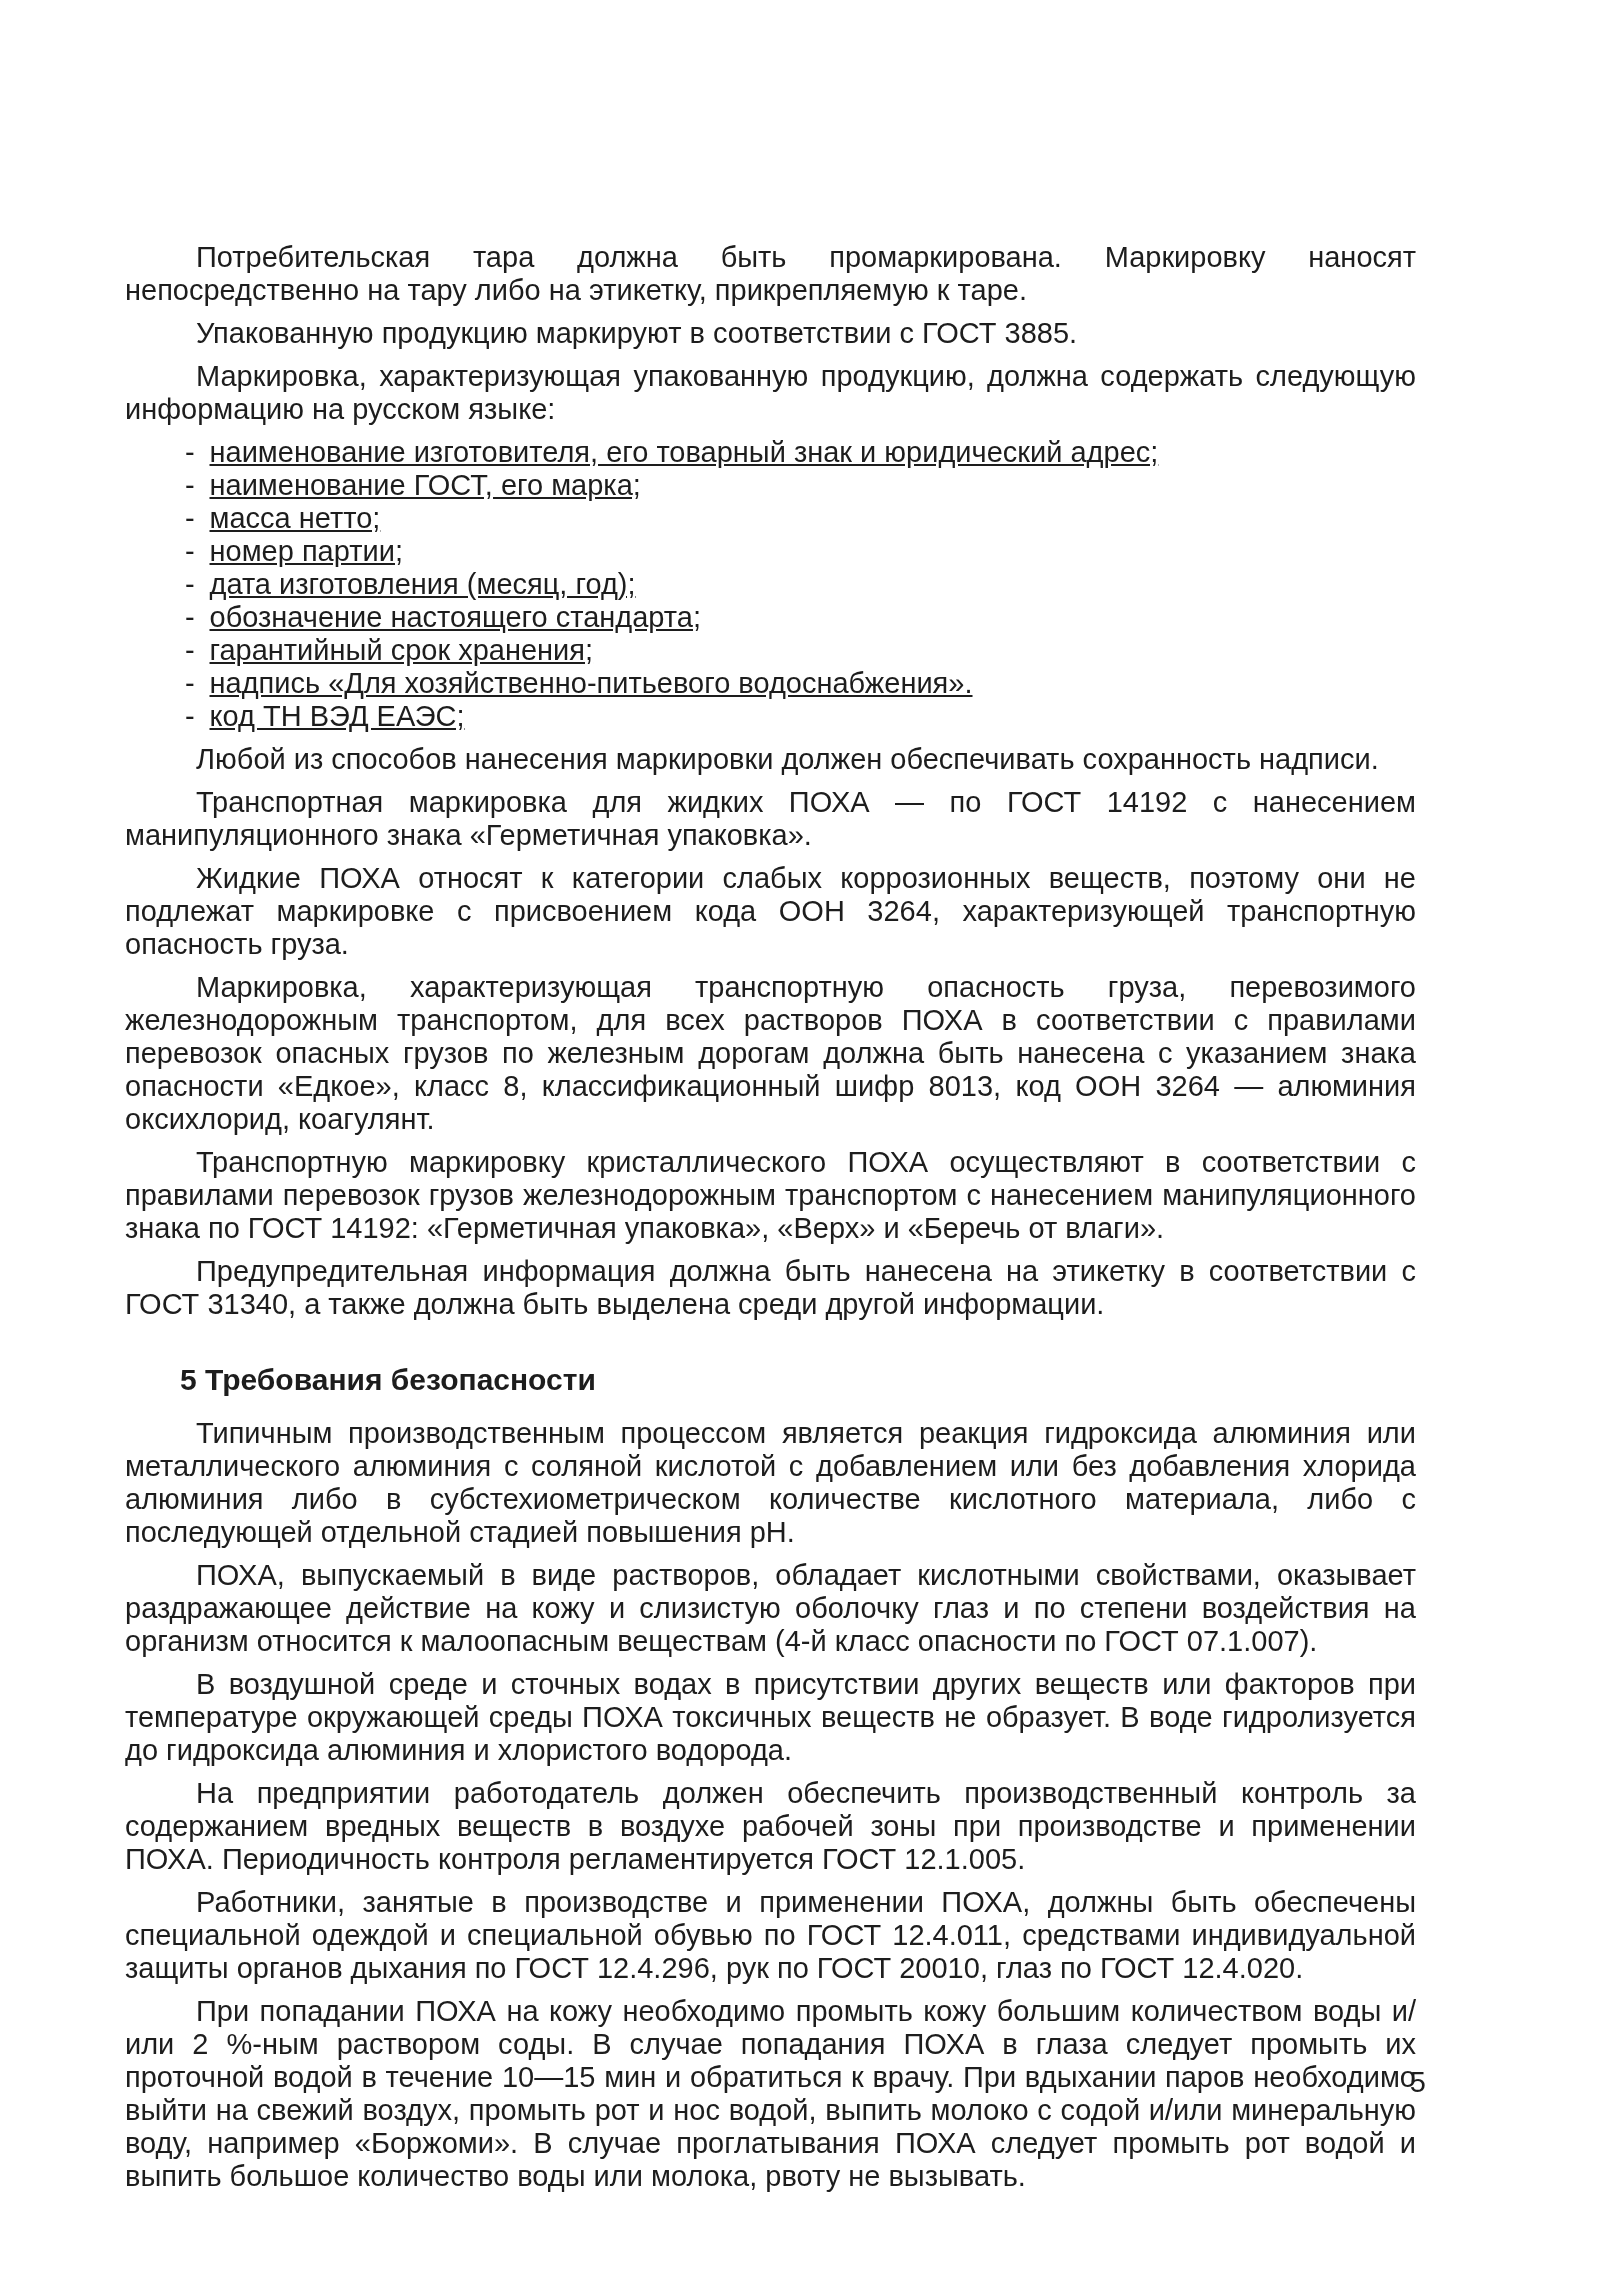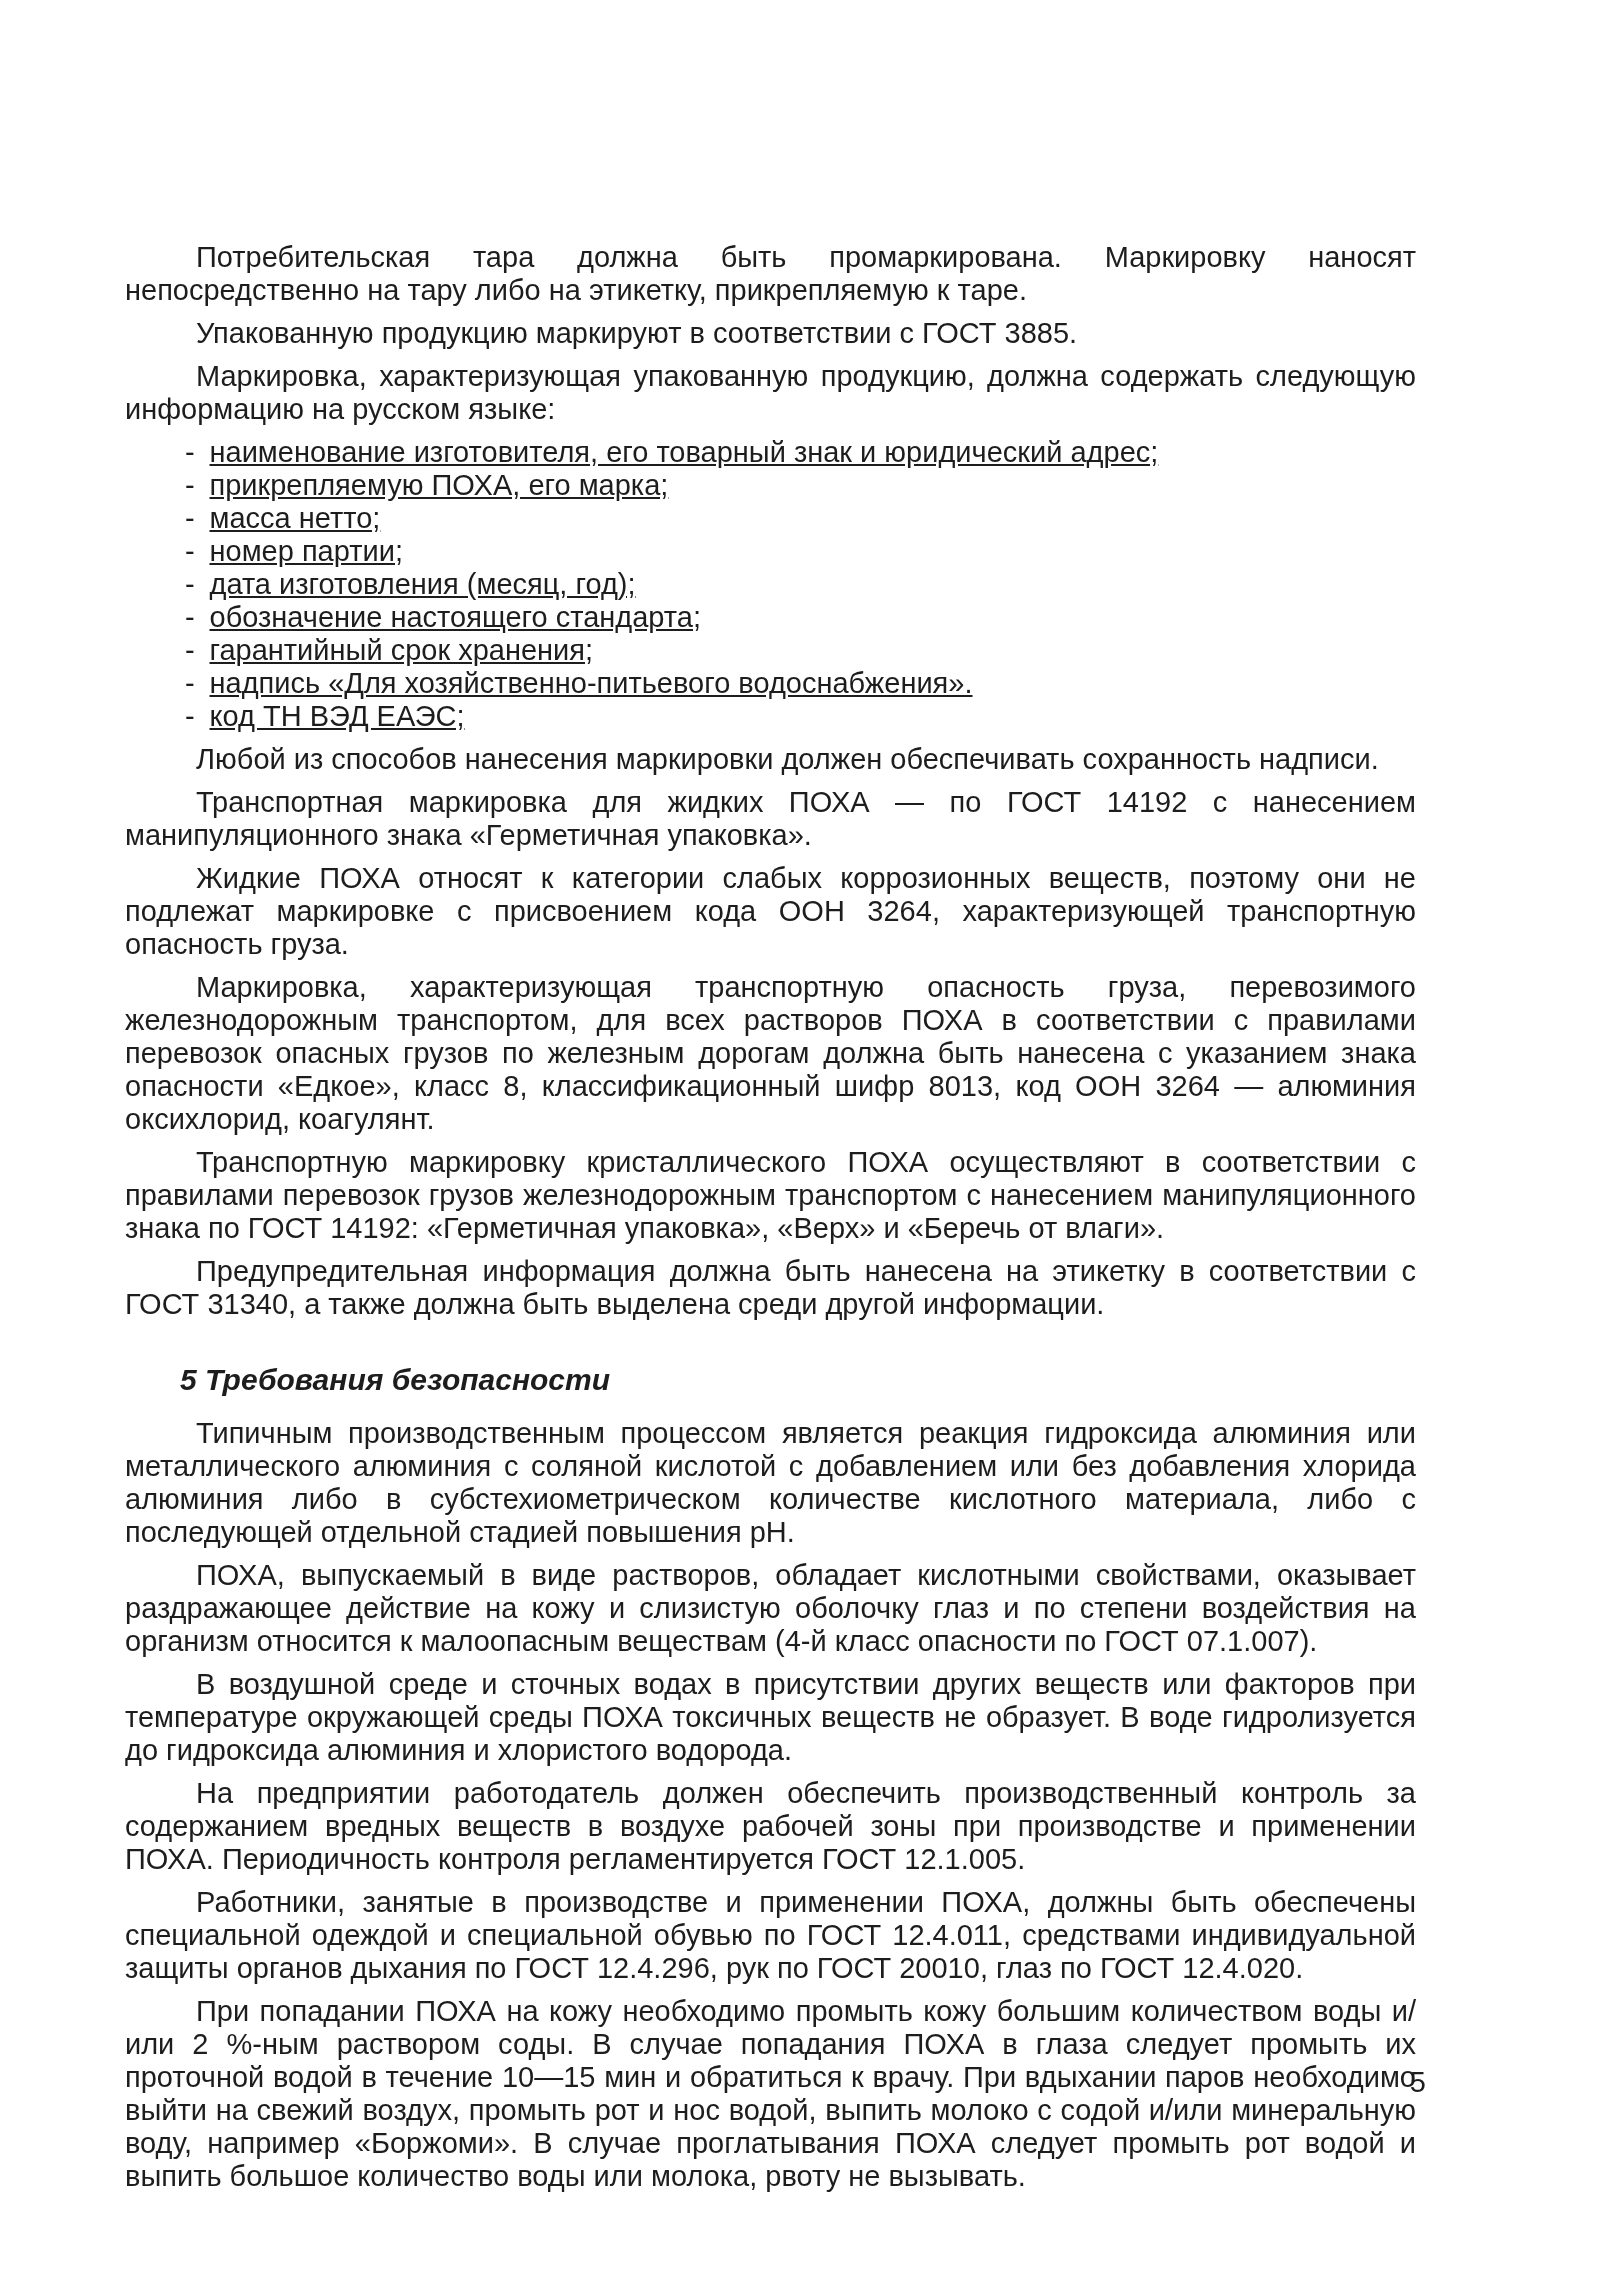--- a/index.html
+++ b/index.html
@@ -47,21 +47,20 @@
   }
   .li-marker {
     display: inline-block;
     width: 24.5px;
   }
   .section-heading {
     margin: 39px 0 17.6px 65px;
     font-size: 30px;
     line-height: 39px;
     font-weight: 700;
-    font-style: italic;
   }
   .page-number {
     position: absolute;
     top: 2066px;
     right: 195px;
     font-size: 29px;
     line-height: 33px;
     text-align: right;
   }
 </style>
@@ -75,21 +74,21 @@
 
     <p>Потребительская тара должна быть промаркирована. Маркировку наносят непосредственно на тару либо на этикетку, прикрепляемую к таре.</p>
     <p>Упакованную продукцию маркируют в соответствии с ГОСТ 3885.</p>
     <p>Маркировка, характеризующая упакованную продукцию, должна содержать следующую информацию на русском языке:</p>
 
     <div class="marking-list">
       <div class="li">
         <span class="li-marker">-</span><span>наименование изготовителя, его товарный знак и юридический адрес;</span>
       </div>
       <div class="li">
-        <span class="li-marker">-</span><span>прикрепляемую ПОХА, его марка;</span>
+        <span class="li-marker">-</span><span>наименование ГОСТ, его марка;</span>
       </div>
       <div class="li">
         <span class="li-marker">-</span><span>масса нетто;</span>
       </div>
       <div class="li">
         <span class="li-marker">-</span><span>номер партии;</span>
       </div>
       <div class="li">
         <span class="li-marker">-</span><span>дата изготовления (месяц, год);</span>
       </div>

